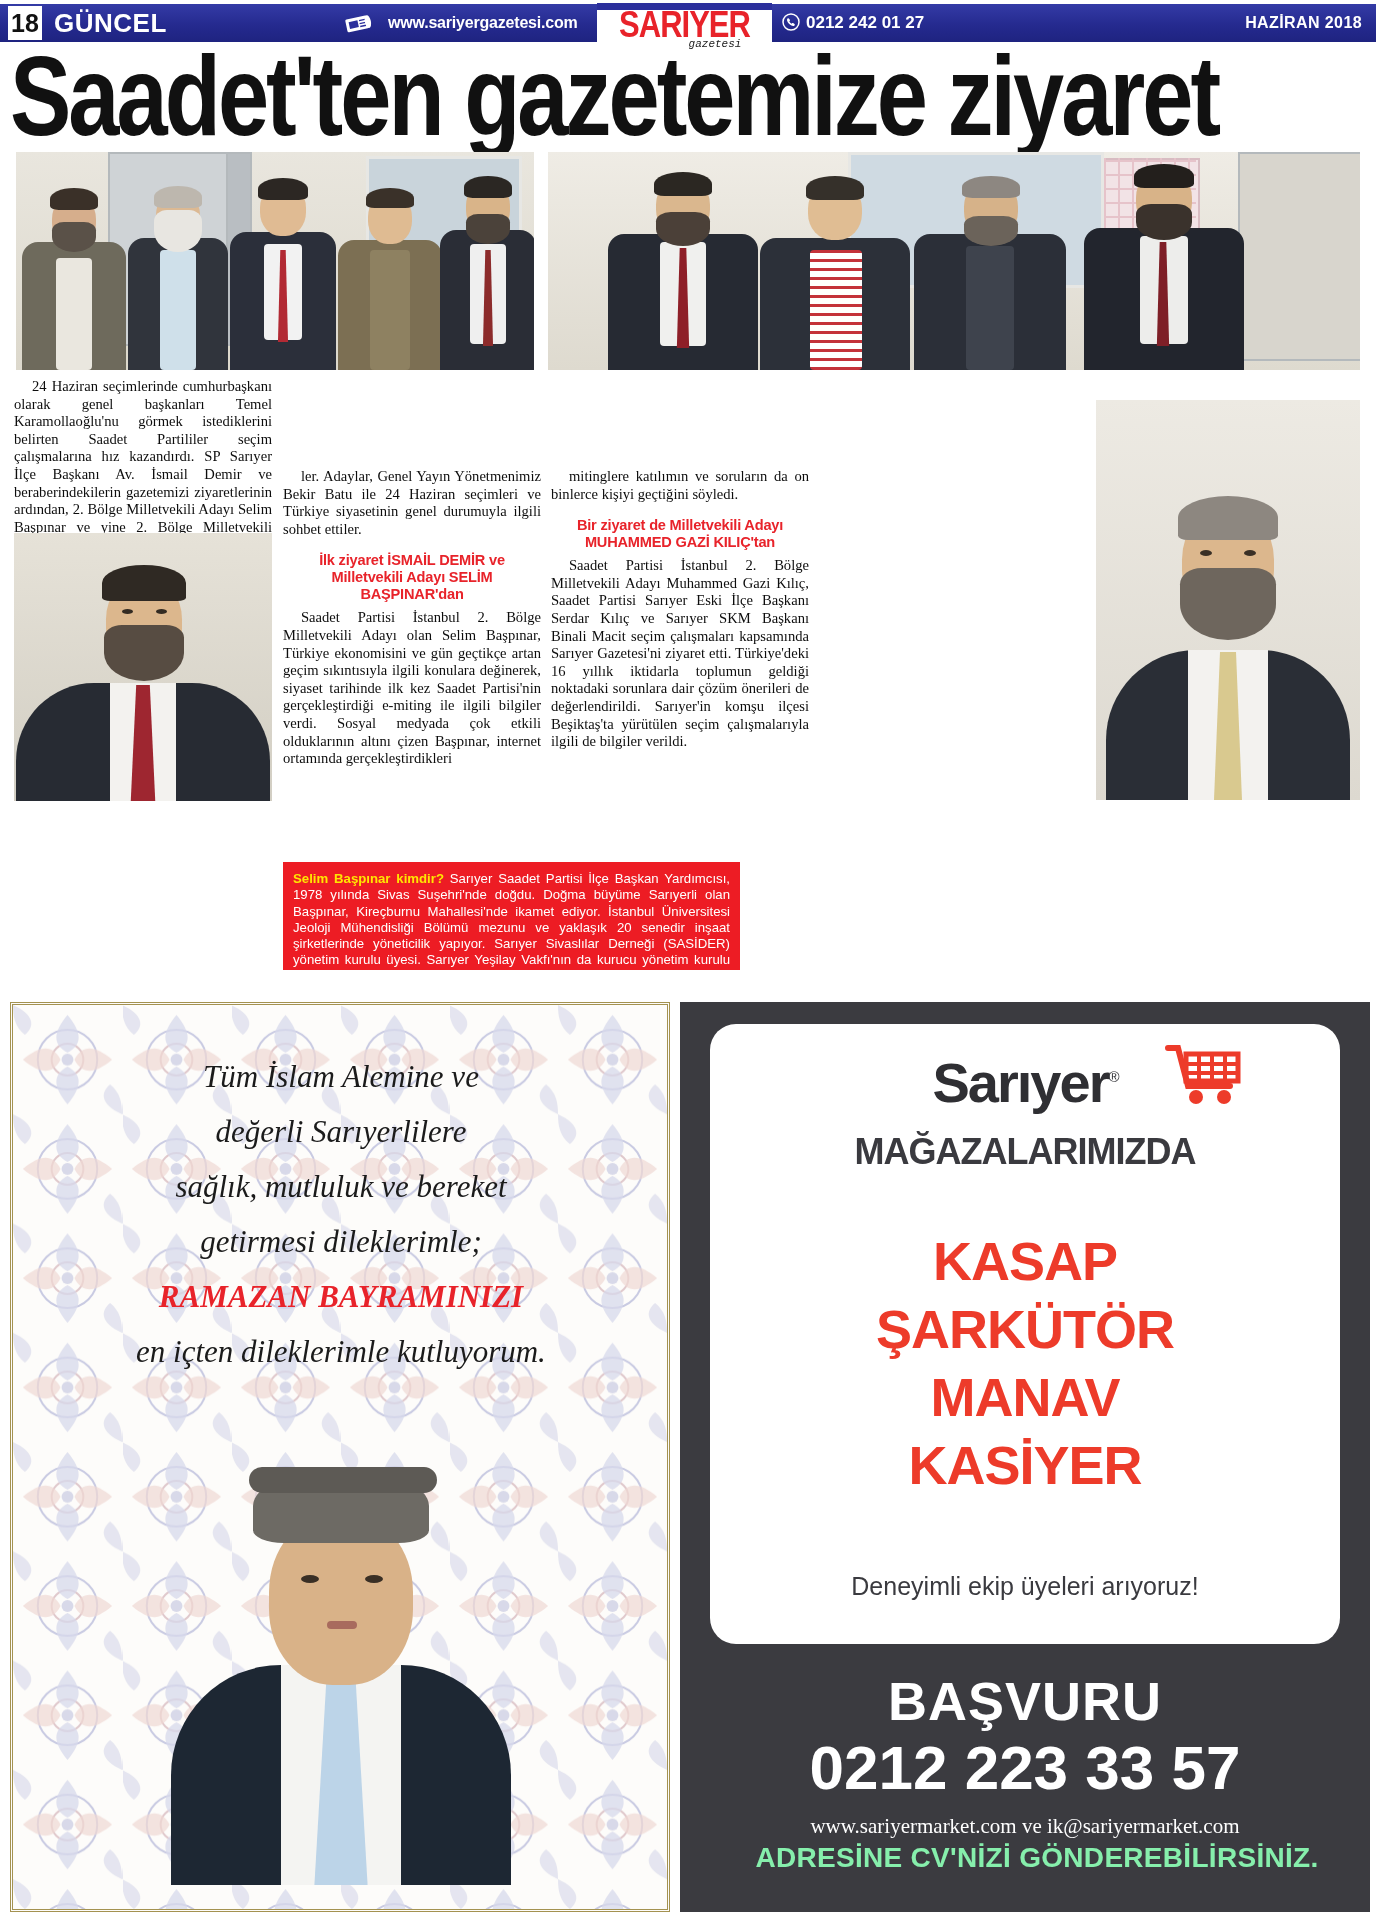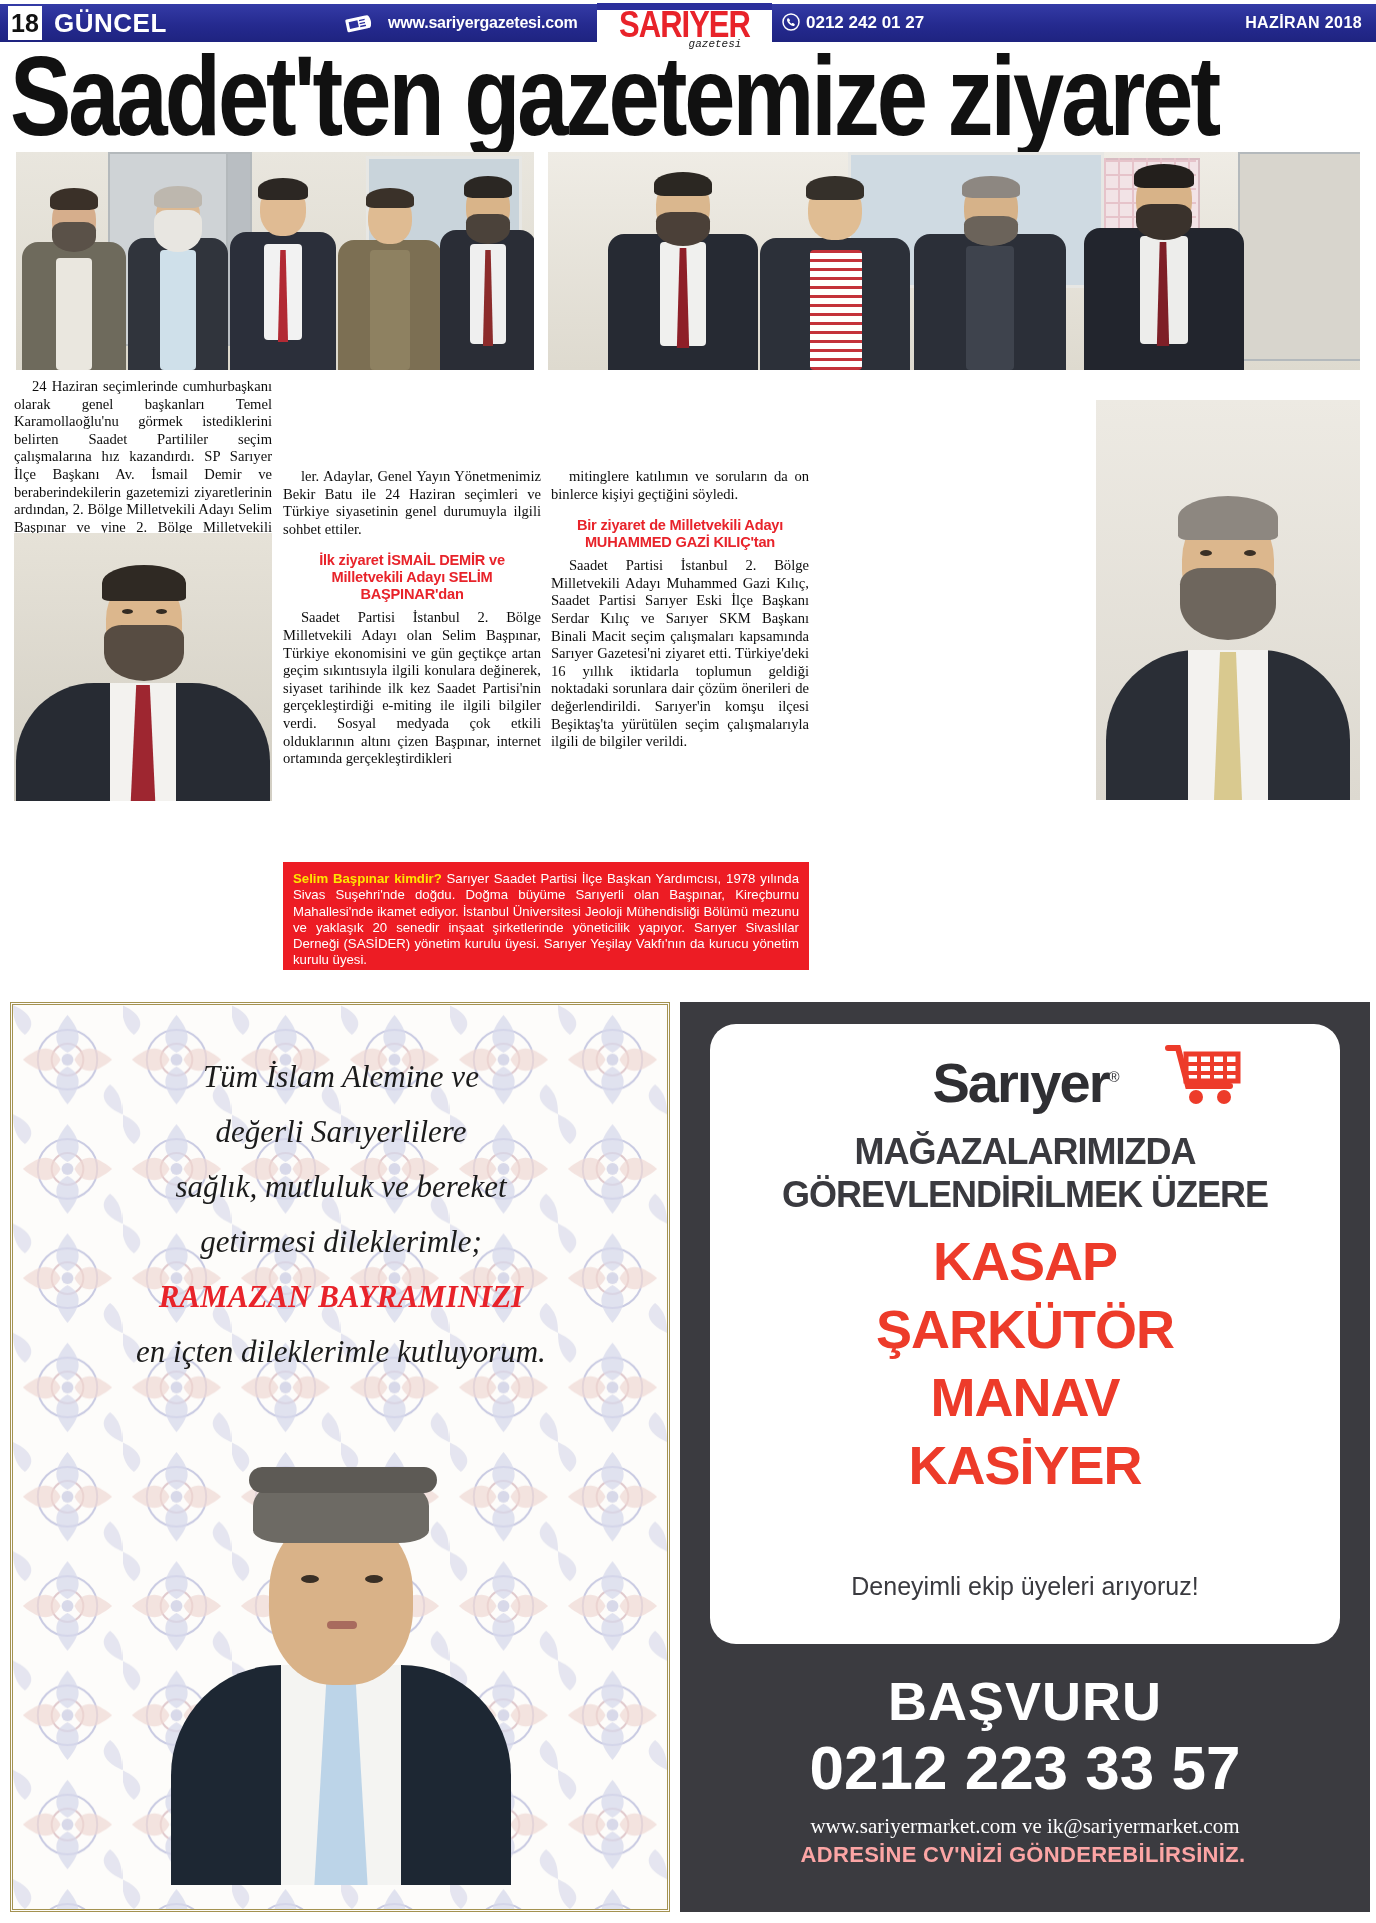--- a/index.html
+++ b/index.html
@@ -66,21 +66,21 @@
   .bodycol p{margin:0;text-indent:18px;}
 
   .portrait-left{position:absolute;left:14px;top:533px;width:258px;height:268px;overflow:hidden;background:#b9b9b9;}
   .portrait-right{position:absolute;left:1096px;top:400px;width:264px;height:400px;overflow:hidden;background:#b9b9b9;}
 
   
   .redbox{position:absolute;background:#ed1c24;color:#ffffff;
             font-family:"Liberation Sans",sans-serif;font-size:13.2px;line-height:16.3px;
             text-align:justify;padding:9px 10px 9px 10px;box-sizing:border-box;}
   .redbox b{color:#ffe600;font-weight:bold;}
-  .rb1{left:283px;top:862px;width:526px;height:108px;}
+  .rb1{left:283px;top:862px;width:457px;height:108px;}
   .rb2{left:1096px;top:862px;width:264px;height:108px;}
 
   
   .ad-left{position:absolute;left:10px;top:1002px;width:660px;height:910px;
            background:#fdfcfa;border:3px double #a49250;box-sizing:border-box;overflow:hidden;}
   .orn{position:absolute;left:0;top:0;width:100%;height:100%;opacity:.55;}
   .ad-left-text{position:absolute;left:48px;top:44px;width:560px;text-align:center;
            font-family:"Liberation Serif",serif;font-style:italic;font-size:31px;line-height:55px;color:#1b1b1b;}
   .ad-left-red{color:#e8232a;font-weight:bold;font-style:italic;}
   .ad-left-photo{position:absolute;left:128px;top:420px;width:400px;height:460px;overflow:hidden;}
@@ -99,22 +99,22 @@
            font-family:"Liberation Sans",sans-serif;font-weight:bold;font-size:54px;line-height:68px;
            color:#ed3b2a;letter-spacing:-1px;}
   .ad-note{position:absolute;left:42px;top:570px;width:606px;text-align:center;
            font-family:"Liberation Sans",sans-serif;font-size:25px;color:#3a3a3f;}
   .ad-apply{position:absolute;left:30px;top:668px;width:630px;text-align:center;
            font-family:"Liberation Sans",sans-serif;font-weight:bold;font-size:54px;color:#ffffff;letter-spacing:1px;}
   .ad-tel{position:absolute;left:30px;top:730px;width:630px;text-align:center;
            font-family:"Liberation Sans",sans-serif;font-weight:bold;font-size:62px;color:#ffffff;letter-spacing:0px;}
   .ad-www{position:absolute;left:30px;top:812px;width:630px;text-align:center;
            font-family:Liberation Serif, serif;font-size:21px;color:#ffffff;}
-  .ad-cv{position:absolute;left:28px;top:840px;width:630px;text-align:center;
-           font-family:"Liberation Sans",sans-serif;font-weight:bold;font-size:22px;color:#fca5a5;letter-spacing:.3px;}
+  .ad-cv{position:absolute;left:42px;top:840px;width:630px;text-align:center;
+           font-family:"Liberation Sans",sans-serif;font-weight:bold;font-size:28px;color:#86efac;letter-spacing:.3px;}
 </style>
 </head>
 <body>
 
 <div class="page">
 
   <div class="masthead">
     <div class="mast-pagebox">
       <span class="mast-pagenum">18</span>
     </div>
@@ -342,21 +342,20 @@
       <line x1="48" y1="12" x2="48" y2="39" stroke="#ed3b2a" stroke-width="4"></line>
       <line x1="61" y1="12" x2="61" y2="39" stroke="#ed3b2a" stroke-width="4"></line>
       <line x1="22" y1="22" x2="74" y2="22" stroke="#ed3b2a" stroke-width="4"></line>
       <line x1="22" y1="31" x2="74" y2="31" stroke="#ed3b2a" stroke-width="4"></line>
       <circle cx="32" cy="55" r="7" fill="#ed3b2a"></circle>
       <circle cx="60" cy="55" r="7" fill="#ed3b2a"></circle>
     </svg>
 
     <div class="ad-hdr">
       <div>MAĞAZALARIMIZDA</div>
-      <div>GÖREVLENDİRİLMEK ÜZERE</div>
     </div>
 
     <div class="ad-jobs">
       <div>KASAP</div>
       <div>ŞARKÜTÖR</div>
       <div>MANAV</div>
       <div>KASİYER</div>
     </div>
 
     <div class="ad-note">Deneyimli ekip üyeleri arıyoruz!</div>

